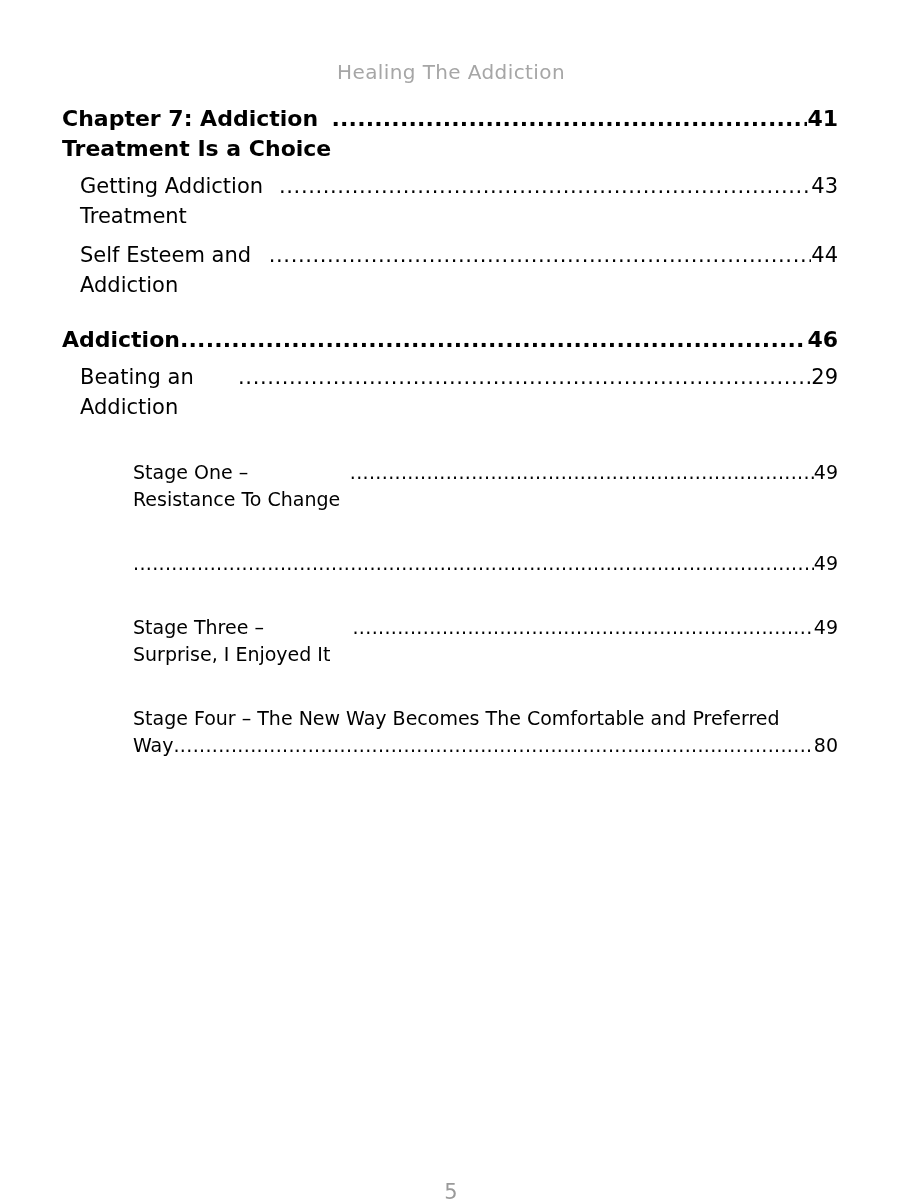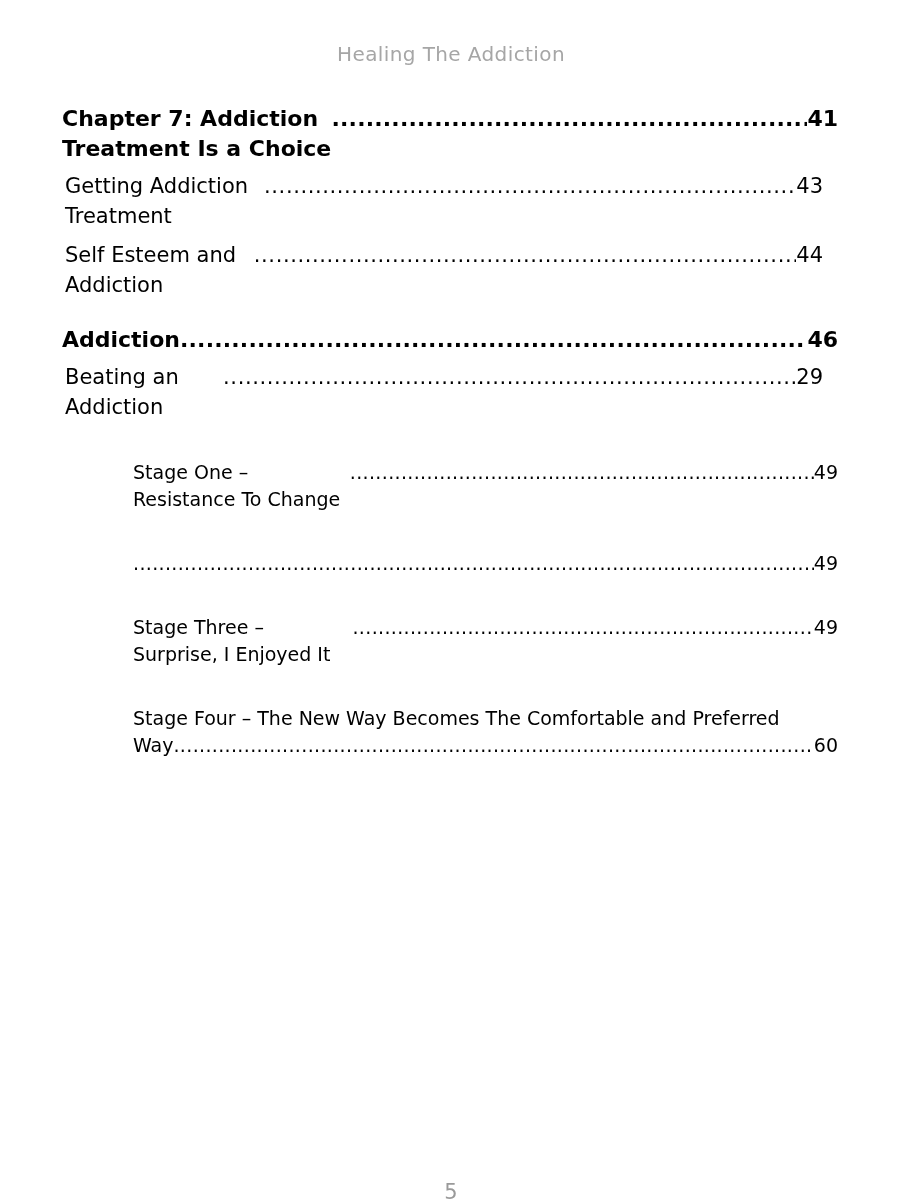--- a/index.html
+++ b/index.html
@@ -13,21 +13,21 @@
     position: relative;
     overflow: hidden;
     font-family: "DejaVu Sans", sans-serif;
     color: #000000;
     -webkit-font-smoothing: antialiased;
   }
 
   
   .page-header {
     position: absolute;
-    top: 42px;
+    top: 60px;
     left: 0;
     width: 902px;
     text-align: center;
     font-size: 20px;
     letter-spacing: 0.4px;
     color: #a6a6a6;
     white-space: nowrap;
   }
 
   
@@ -72,21 +72,21 @@
     margin-left: 0;
     width: 776px;
   }
   .level-1 .toc-leaders { letter-spacing: 0.2px; }
 
   
   .level-2 {
     font-size: 21px;
     font-weight: normal;
     line-height: 30px;
-    margin-left: 3px;
+    margin-left: 18px;
     width: 758px;
   }
   .level-2 .toc-leaders { letter-spacing: 0.6px; }
 
   
   .level-3 {
     font-size: 19px;
     font-weight: normal;
     line-height: 27px;
     margin-left: 71px;
@@ -194,19 +194,19 @@
     <span class="toc-page">49</span>
   </div>
 
   <div class="gap-small"></div>
 
   <div class="level-3 toc-entry-wrap">
     <span class="wrap-line-1">Stage Four – The New Way Becomes The Comfortable and Preferred</span>
     <span class="wrap-line-2">
       <span class="toc-title">Way</span>
       <span class="toc-leaders">..............................................................................................................</span>
-      <span class="toc-page">60</span>
+      <span class="toc-page">80</span>
     </span>
   </div>
 
 </div>
 
 <div class="page-footer">5</div>
 
 </body></html>

